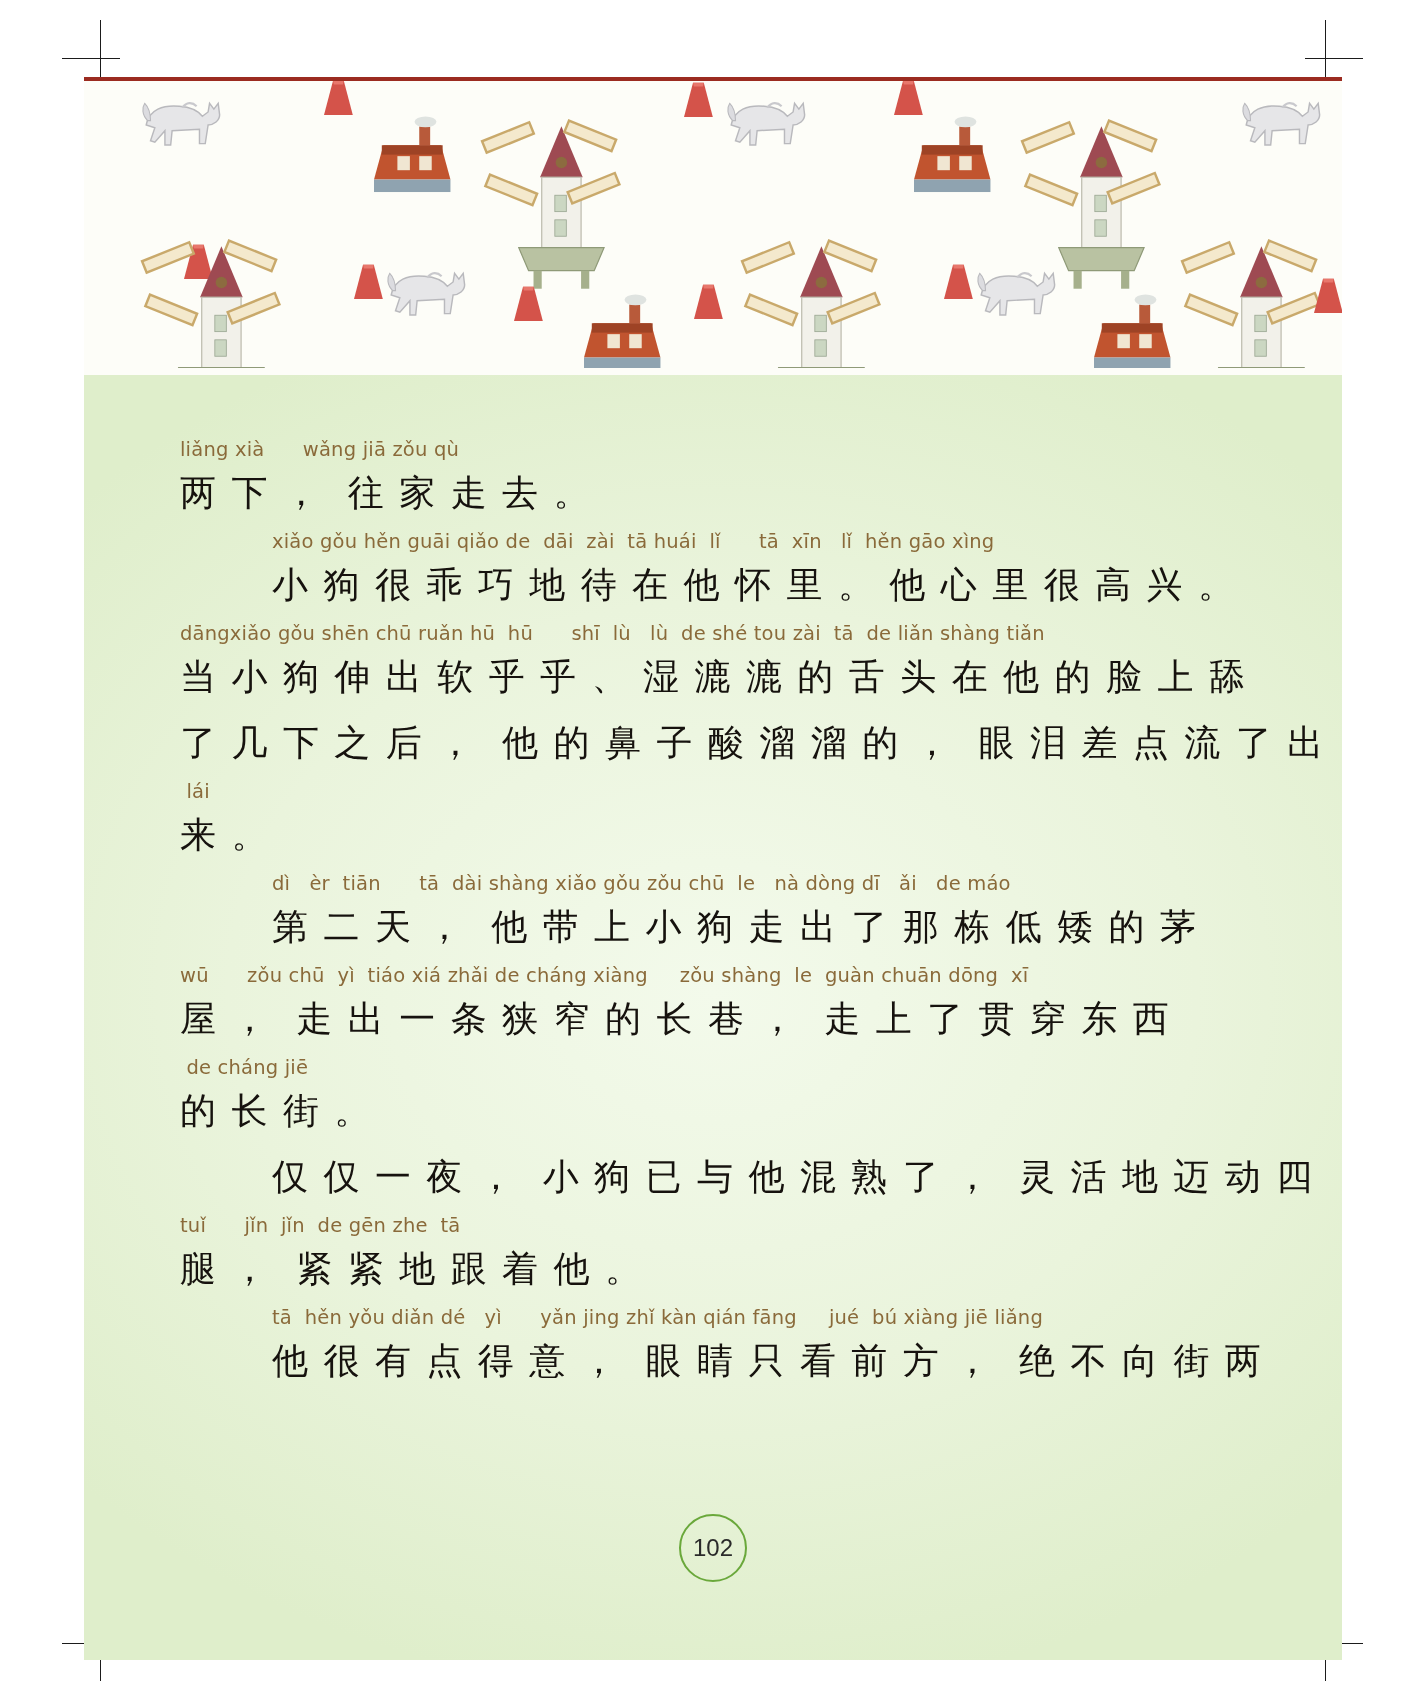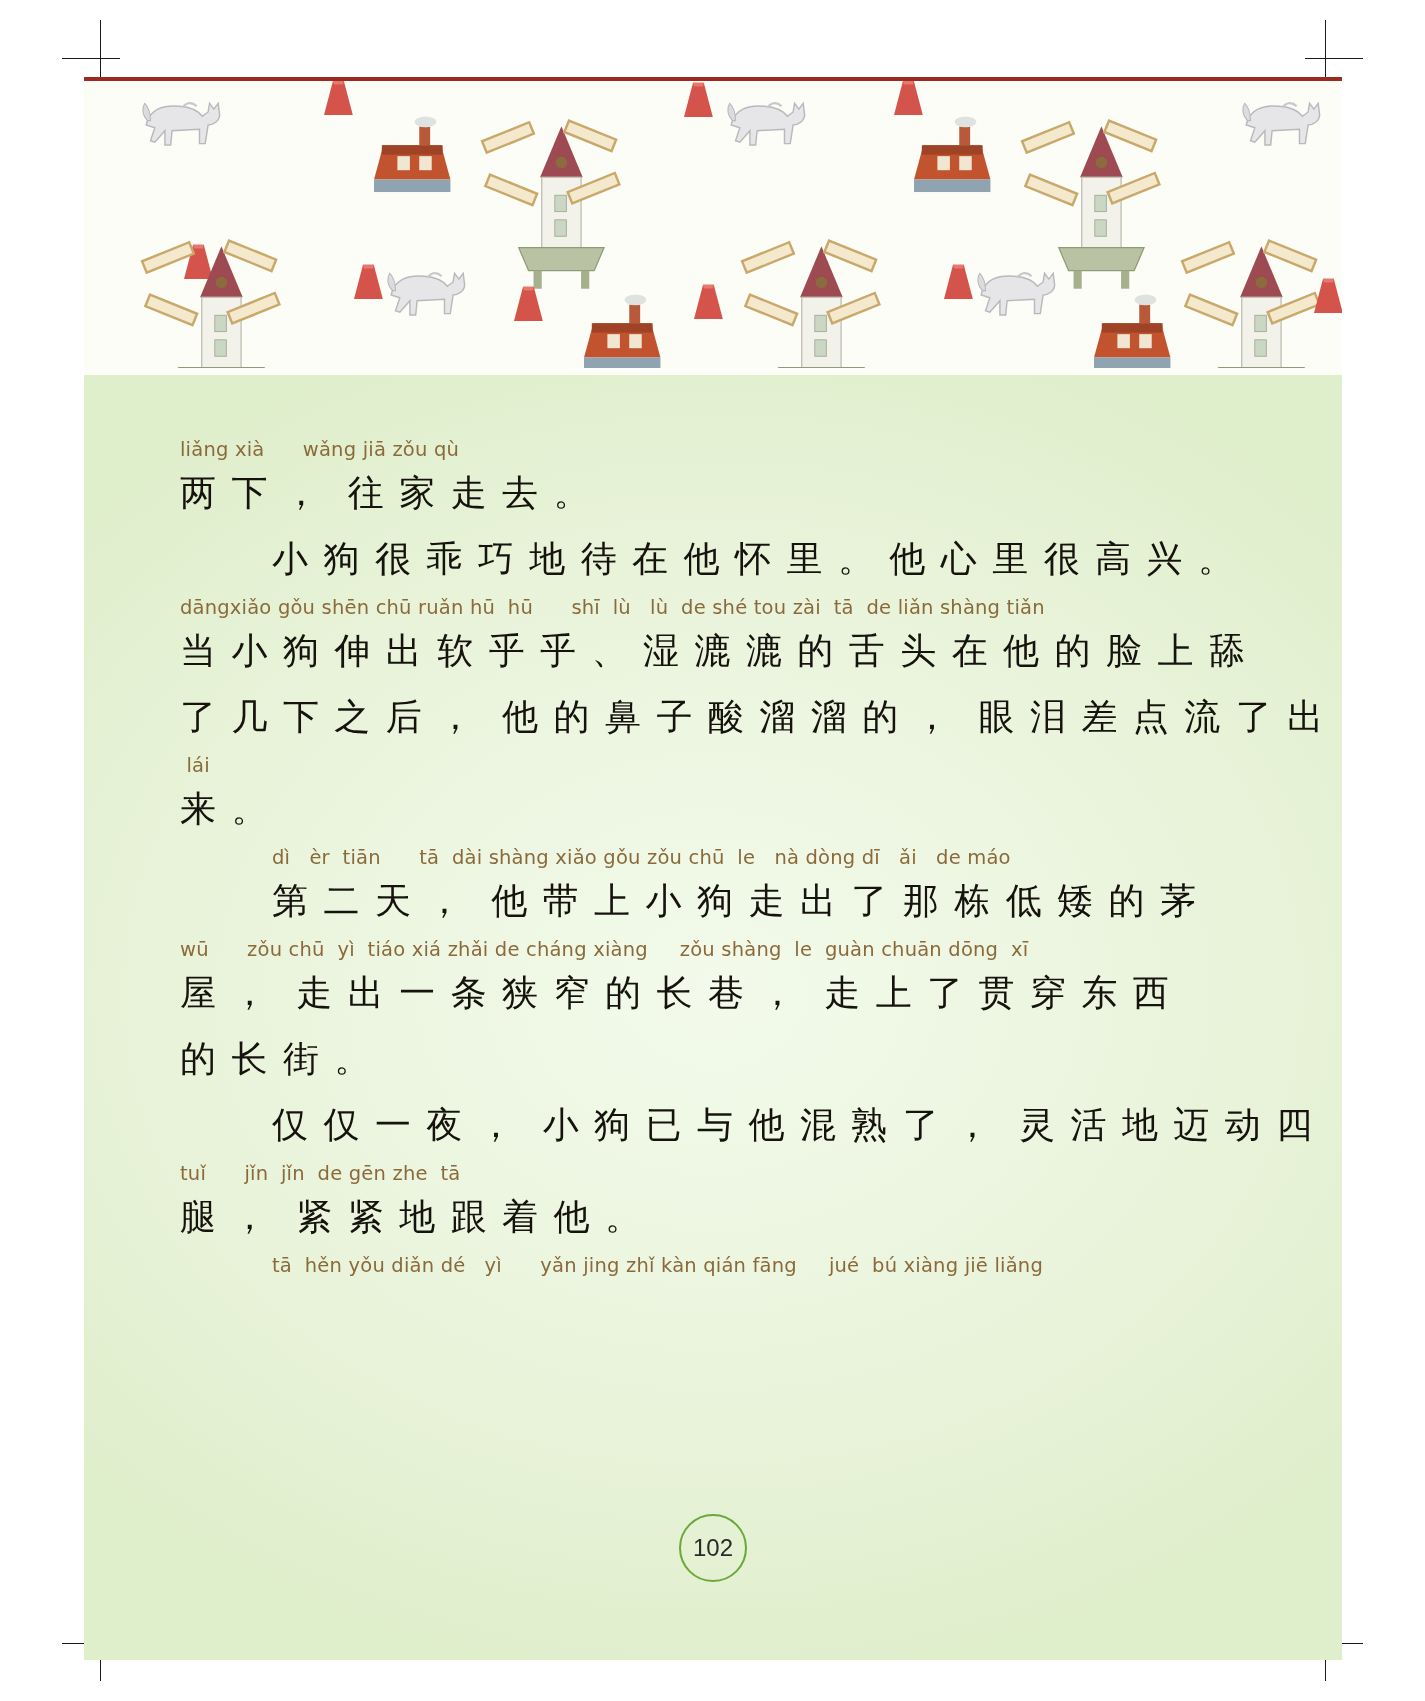--- a/index.html
+++ b/index.html
@@ -258,20 +258,21 @@
 
   <div class="panel">
     <div class="textblock">
 
       <div class="line indent1">
         <div class="pinyin-row">liǎng xià      wǎng jiā zǒu qù</div>
         <div class="han-row">两 下 ，  往 家 走 去 。</div>
       </div>
 
       <div class="line indent2">
+        <div class="pinyin-row">xiǎo gǒu hěn guāi qiǎo de  dāi  zài  tā huái  lǐ      tā  xīn   lǐ  hěn gāo xìng</div>
         <div class="han-row">小 狗 很 乖 巧 地 待 在 他 怀 里 。 他 心 里 很 高 兴 。</div>
       </div>
 
       <div class="line indent1">
         <div class="pinyin-row">dāngxiǎo gǒu shēn chū ruǎn hū  hū      shī  lù   lù  de shé tou zài  tā  de liǎn shàng tiǎn</div>
         <div class="han-row">当 小 狗 伸 出 软 乎 乎 、 湿 漉 漉 的 舌 头 在 他 的 脸 上 舔</div>
       </div>
 
       <div class="line indent1">
         <div class="han-row">了 几 下 之 后 ，  他 的 鼻 子 酸 溜 溜 的 ，  眼 泪 差 点 流 了 出</div>
@@ -286,33 +287,35 @@
         <div class="pinyin-row">dì   èr  tiān      tā  dài shàng xiǎo gǒu zǒu chū  le   nà dòng dī   ǎi   de máo</div>
         <div class="han-row">第 二 天 ，  他 带 上 小 狗 走 出 了 那 栋 低 矮 的 茅</div>
       </div>
 
       <div class="line indent1">
         <div class="pinyin-row">wū      zǒu chū  yì  tiáo xiá zhǎi de cháng xiàng     zǒu shàng  le  guàn chuān dōng  xī</div>
         <div class="han-row">屋 ，  走 出 一 条 狭 窄 的 长 巷 ，  走 上 了 贯 穿 东 西</div>
       </div>
 
       <div class="line indent1">
+        <div class="pinyin-row"> de cháng jiē</div>
         <div class="han-row">的 长 街 。</div>
       </div>
 
       <div class="line indent2">
         <div class="han-row">仅 仅 一 夜 ，  小 狗 已 与 他 混 熟 了 ，  灵 活 地 迈 动 四</div>
       </div>
 
       <div class="line indent1">
         <div class="pinyin-row">tuǐ      jǐn  jǐn  de gēn zhe  tā</div>
         <div class="han-row">腿 ，  紧 紧 地 跟 着 他 。</div>
       </div>
 
       <div class="line indent2">
         <div class="pinyin-row">tā  hěn yǒu diǎn dé   yì      yǎn jing zhǐ kàn qián fāng     jué  bú xiàng jiē liǎng</div>
+        <div class="han-row">他 很 有 点 得 意 ，  眼 睛 只 看 前 方 ，  绝 不 向 街 两</div>
       </div>
 
     </div>
 
     <div class="pageno">102</div>
   </div>
 </div>
 
 </body></html>

